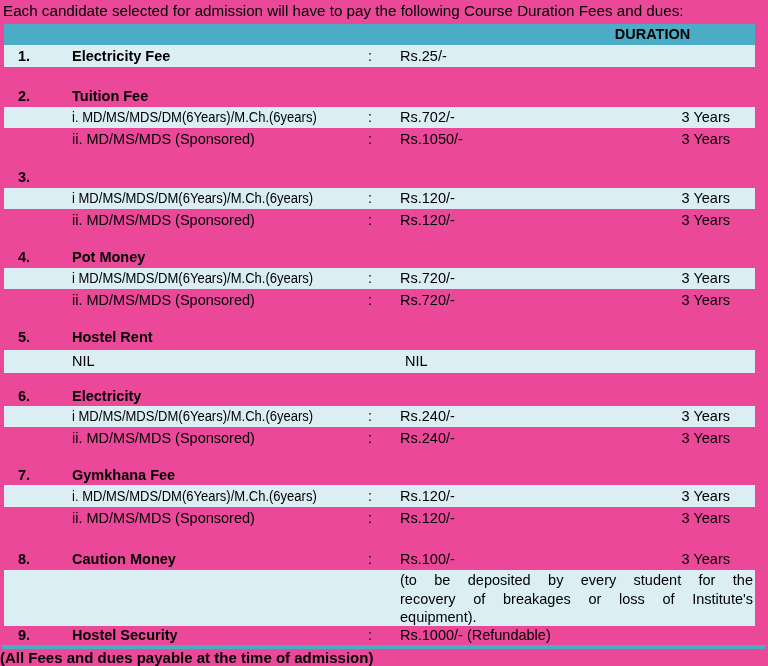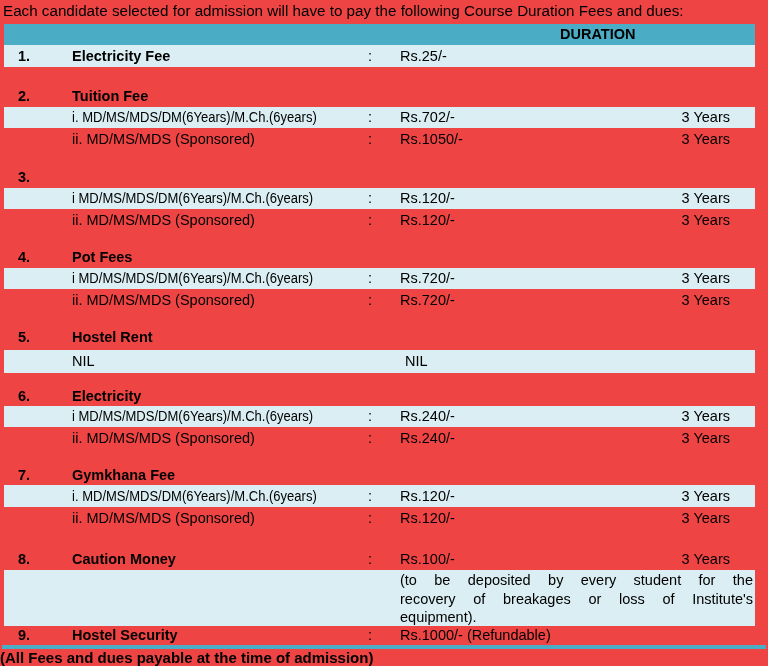--- a/index.html
+++ b/index.html
@@ -1,30 +1,30 @@
 <!DOCTYPE html>
 <html><head>
 <meta charset="utf-8">
 <style>
   html,body{margin:0;padding:0;background:#ffffff;}
   .page{
     position:relative;width:768px;height:666px;overflow:hidden;
-    font-family:"Liberation Sans",sans-serif;font-size:14.5px;color:#000;background:#ef4444;
+    font-family:"Liberation Sans",sans-serif;font-size:14.5px;color:#000;background:#ec4899;
   }
   .intro{position:absolute;top:2px;left:3px;font-size:15.2px;white-space:nowrap;}
   .row{position:absolute;left:4px;width:751px;}
   .shaded{background:#DAEEF3;}
   .header-bar{background:#4BACC6;}
   .cell{position:absolute;top:0;height:100%;white-space:nowrap;}
   .c-num{left:14px;font-weight:bold;}
   .c-label{left:68px;}
   .c-colon{left:364px;}
   .c-amount{left:396px;}
   .c-duration{left:541px;width:185px;text-align:right;}
-  .c-duration-h{left:556px;width:185px;text-align:left;font-weight:bold;}
+  .c-duration-h{left:556px;width:185px;text-align:center;font-weight:bold;}
   .bold{font-weight:bold;}
   .narrow{display:inline-block;font-size:14px;transform:scaleX(0.93);transform-origin:0 50%;}
   .note-text{
     position:absolute;left:396px;top:1px;width:353px;
     white-space:normal;text-align:justify;line-height:18.5px;word-spacing:5px;
   }
   .rule{position:absolute;left:2px;width:764px;top:645px;height:4px;background:#4BACC6;}
   .footer{position:absolute;top:649px;left:0;width:640px;text-align:left;font-weight:bold;font-size:15px;}
 </style>
 </head>
@@ -73,21 +73,21 @@
   </div>
   <div class="row" style="top:209px;height:22px;line-height:22px;">
     <span class="cell c-label">ii. MD/MS/MDS (Sponsored)</span>
     <span class="cell c-colon">:</span>
     <span class="cell c-amount">Rs.120/-</span>
     <span class="cell c-duration">3 Years</span>
   </div>
 
   <div class="row" style="top:247px;height:20px;line-height:20px;">
     <span class="cell c-num">4.</span>
-    <span class="cell c-label bold">Pot Fees</span>
+    <span class="cell c-label bold">Pot Money</span>
   </div>
   <div class="row shaded" style="top:268px;height:21px;line-height:21px;">
     <span class="cell c-label"><span class="narrow">i MD/MS/MDS/DM(6Years)/M.Ch.(6years)</span></span>
     <span class="cell c-colon">:</span>
     <span class="cell c-amount">Rs.720/-</span>
     <span class="cell c-duration">3 Years</span>
   </div>
   <div class="row" style="top:289px;height:22px;line-height:22px;">
     <span class="cell c-label">ii. MD/MS/MDS (Sponsored)</span>
     <span class="cell c-colon">:</span>

